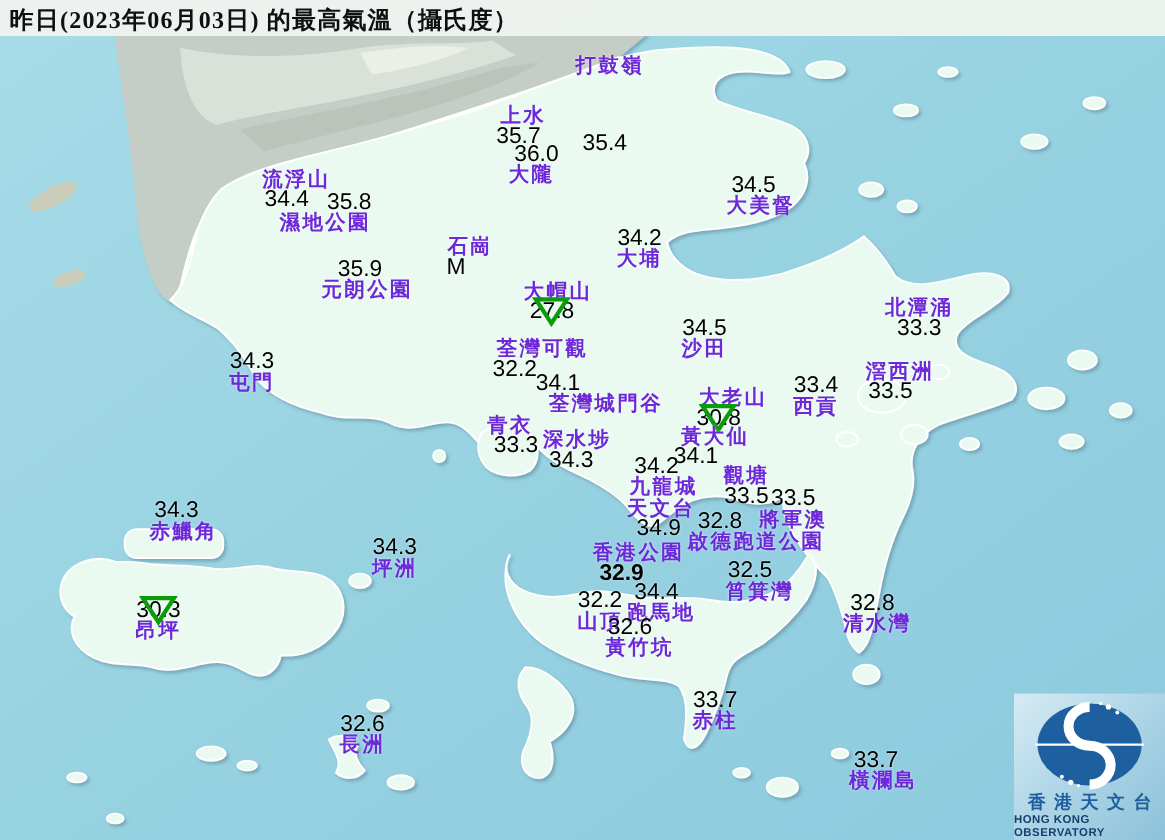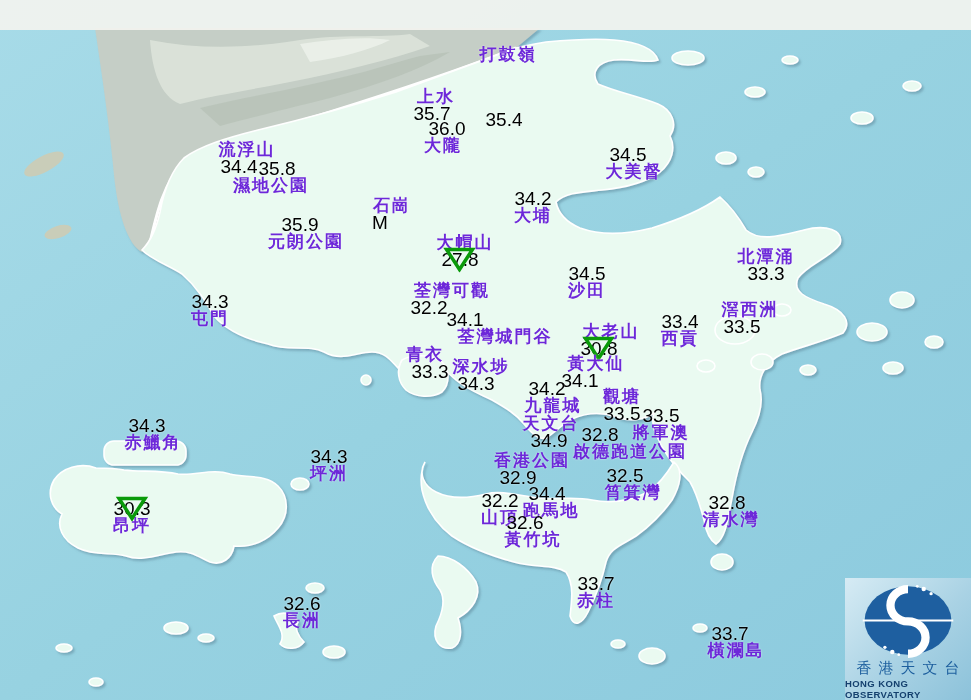--- a/index.html
+++ b/index.html
@@ -36,21 +36,21 @@
   .station .marker{
     position:absolute; left:50%; top:50%;
     transform:translate(-50%,-54%); pointer-events:none;
   }
   #logo-box{
     position:absolute; right:0; bottom:0; width:126px; height:122px;
     background:linear-gradient(135deg,#d6ebf4 0%,#a9d2e4 55%,#8cc2da 100%);
     display:flex; flex-direction:column; align-items:center;
   }
   #logo-cn{
-    margin-top:-4px; color:#1d5f9e; font-size:15px; font-weight:normal;
+    margin-top:-4px; color:#1d5f9e; font-size:15px; font-weight:bold;
     letter-spacing:7px; text-indent:7px;
     font-family:"Liberation Serif","DejaVu Serif",serif;
   }
   #logo-en{
     color:#14406e; font-size:9.5px; font-weight:bold; letter-spacing:.4px;
     font-family:"Liberation Sans","DejaVu Sans",sans-serif;
   }
 </style>
 </head>
 <body>
@@ -170,40 +170,43 @@
         <ellipse cx="334" cy="652" rx="11" ry="6"></ellipse>
         <ellipse cx="315" cy="588" rx="9" ry="5"></ellipse>
         <ellipse cx="64" cy="648" rx="8" ry="4"></ellipse>
         <ellipse cx="96" cy="682" rx="7" ry="4"></ellipse>
       </g>
     </g>
 
     <rect x="0" y="0" width="971" height="30" fill="#f3f4ef" opacity="0.92"></rect>
   </svg>
 
+  <div id="title-bar">
+    <div id="map-title">昨日(2023年06月03日) 的最高氣溫（攝氏度）</div>
+  </div>
 
   <div id="stations">
       <div class="station" style="left: 508px; top: 46px;">
         <span class="name">打鼓嶺</span>
         <span class="val" style="left: -4px; margin-top: 48px;">35.4</span>
       </div>
       <div class="station" style="left: 436px; top: 88px;">
         <span class="name">上水</span>
         <span class="val" style="left: -4px;">35.7</span>
       </div>
       <div class="station" style="left: 443px; top: 120px;">
         <span class="val" style="left: 4px;">36.0</span>
         <span class="name">大隴</span>
       </div>
       <div class="station" style="left: 247px; top: 141px;">
         <span class="name">流浮山</span>
         <span class="val" style="left: -8px;">34.4</span>
       </div>
       <div class="station" style="left: 271px; top: 160px;">
-        <span class="val" style="left: 6px;">35.8</span>
+        <span class="val" style="left: 20px;">35.8</span>
         <span class="name">濕地公園</span>
       </div>
       <div class="station" style="left: 306px; top: 216px;">
         <span class="val" style="left: -6px;">35.9</span>
         <span class="name">元朗公園</span>
       </div>
       <div class="station" style="left: 392px; top: 197px;">
         <span class="name">石崗</span>
         <span class="val" style="left: -12px;">M</span>
       </div>
@@ -282,21 +285,21 @@
       <div class="station" style="left: 630px; top: 426px;">
         <span class="val" style="left: -30px;">32.8</span>
         <span class="name">啟德跑道公園</span>
       </div>
       <div class="station" style="left: 661px; top: 407px;">
         <span class="val">33.5</span>
         <span class="name">將軍澳</span>
       </div>
       <div class="station" style="left: 532px; top: 452px;">
         <span class="name">香港公園</span>
-        <span class="val" style="left: -14px;">32.9</span>
+        <span class="val" style="left: -14px; font-weight: bold;">32.9</span>
       </div>
       <div class="station" style="left: 633px; top: 467px;">
         <span class="val" style="left: -8px;">32.5</span>
         <span class="name">筲箕灣</span>
       </div>
       <div class="station" style="left: 500px; top: 492px;">
         <span class="val">32.2</span>
         <span class="name">山頂</span>
       </div>
       <div class="station" style="left: 551px; top: 485px;">

